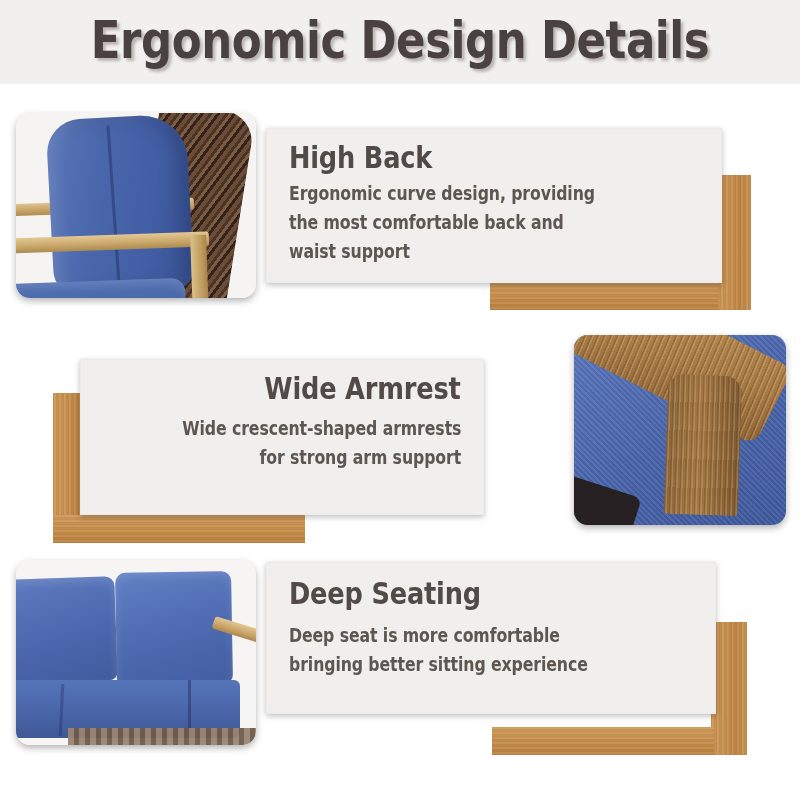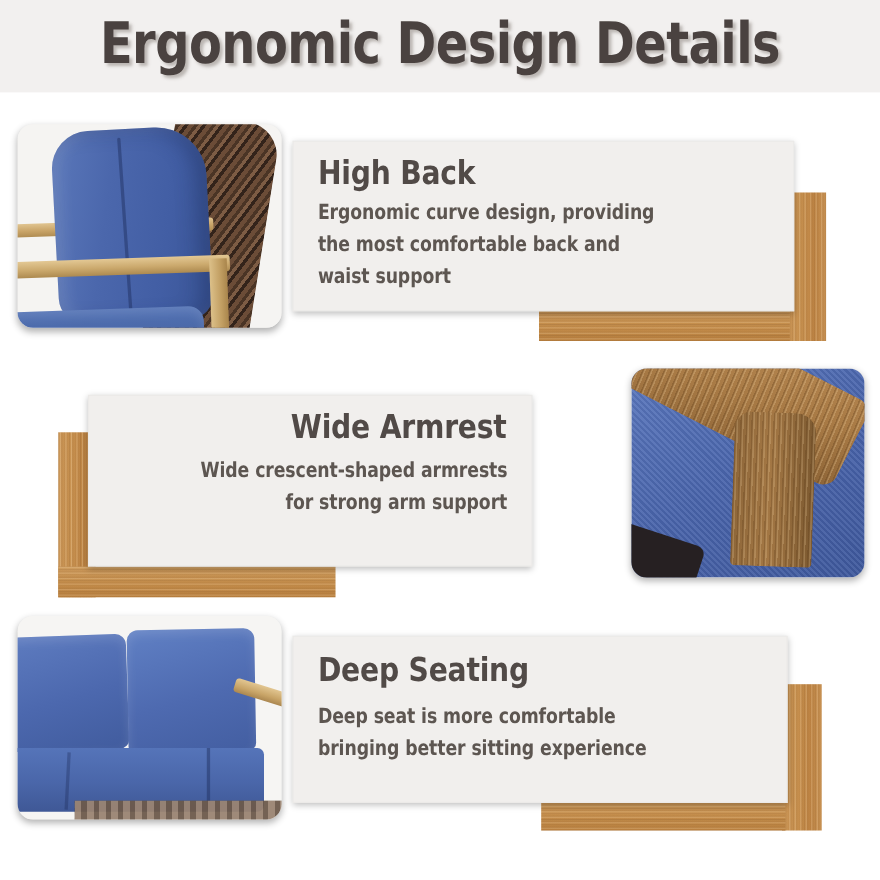--- a/index.html
+++ b/index.html
@@ -267,21 +267,21 @@
   </div>
 </div>
 
 <div class="section">
 
   <div class="wood-panel">
     <div class="wood-vert" style="left:711px; top:622px; width:36px; height:133px;"></div>
     <div class="wood-horz" style="left:492px; top:727px; width:222px; height:28px;"></div>
   </div>
 
-  <div class="text-card" style="left:266px; top:578px; width:450px; height:152px;">
+  <div class="text-card" style="left:266px; top:562px; width:450px; height:152px;">
     <div class="heading left" style="position:absolute; left:22px; top:14px;">Deep Seating</div>
     <div class="body-text left" style="position:absolute; left:22px; top:58px;">Deep seat is more comfortable</div>
     <div class="body-text left" style="position:absolute; left:22px; top:87px;">bringing better sitting experience</div>
   </div>
 
   <div class="photo-card" style="left:16px; top:560px; width:240px; height:185px;">
     <div class="ph p3-bg"></div>
     <div class="ph p3-back-l"></div>
     <div class="ph p3-back-r"></div>
     <div class="ph p3-arm"></div>

